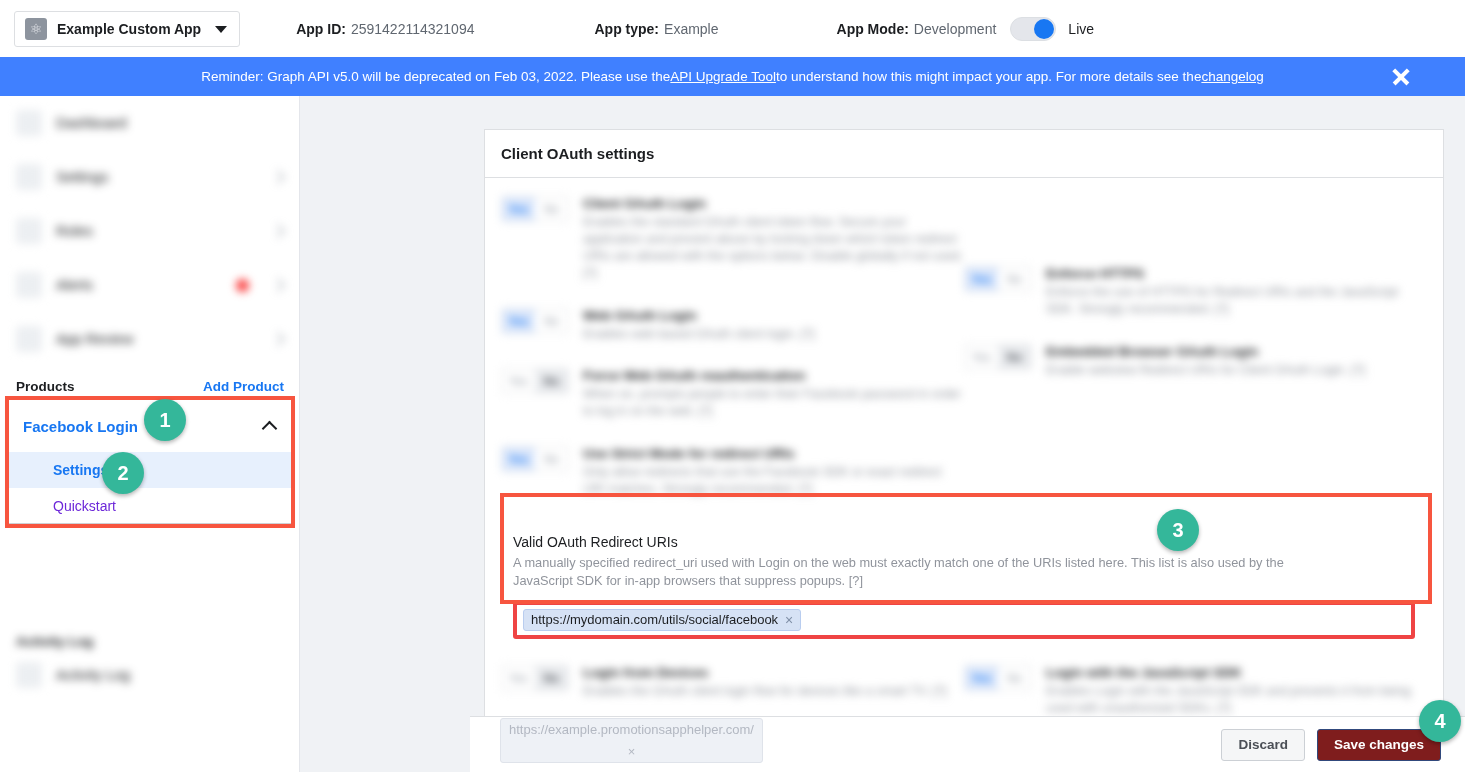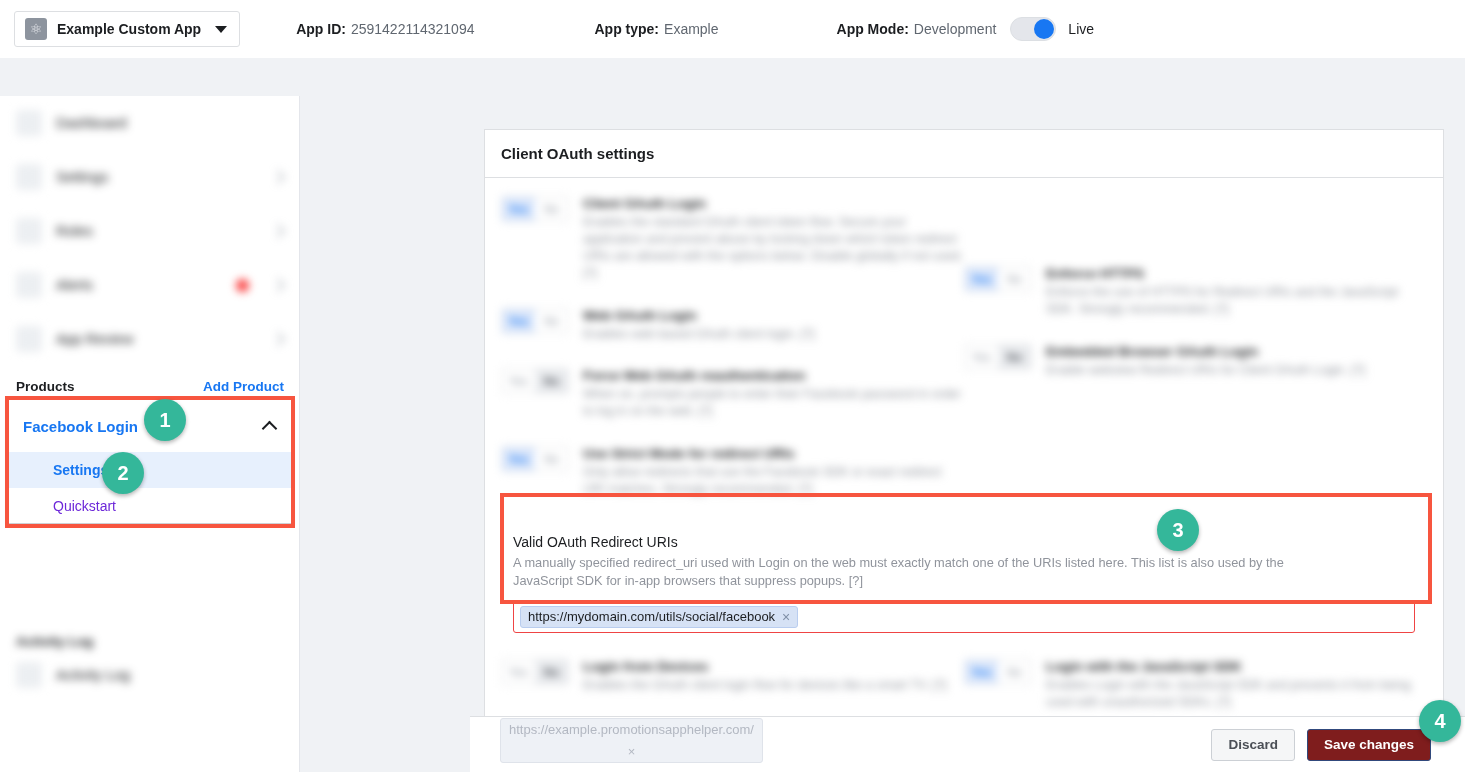--- a/index.html
+++ b/index.html
@@ -148,38 +148,38 @@
   .tgl.on .half.yes { background: #dbe7fb; color: #1877f2; font-weight: bold; }
   .tgl.off .half.no { background: #e9ebee; color: #4b4f56; font-weight: bold; }
   .tgl-text { flex: 1; }
   .tgl-title { font-size: 13.5px; font-weight: bold; color: #1c1e21; margin-bottom: 3px; }
   .tgl-desc { font-size: 12.5px; color: #90949c; line-height: 1.35; }
 
   .uri-block { padding: 10px 12px 12px 12px; }
   .uri-title { font-size: 14px; color: #1c1e21; margin-bottom: 4px; }
   .uri-desc { font-size: 12.8px; color: #90949c; line-height: 1.45; max-width: 800px; }
   .uri-field {
-    margin-top: 10px; border: 1px solid #ef4444; border-radius: 3px; background: #fff;
+    margin-top: 10px; border: 4px solid #ef4444; border-radius: 3px; background: #fff;
     min-height: 32px; display: flex; align-items: center; padding: 4px 6px;
   }
   .token {
     display: inline-flex; align-items: center; gap: 7px; background: #d6e2f5;
     border: 1px solid #b9cdef; border-radius: 3px; padding: 2px 7px;
     font-size: 13px; color: #1c1e21;
   }
   .token .x { color: #7f8fa6; font-size: 14px; cursor: pointer; }
 
   .sub-section-title { font-size: 14px; font-weight: bold; color: #1c1e21; margin: 4px 0 4px 0; }
   .sub-section-desc { font-size: 12.8px; color: #90949c; }
 
   
   .footer {
     position: absolute; left: 470px; top: 716px; width: 995px; height: 56px;
     background: #ffffff; border-top: 1px solid #dddfe2;
-    display: flex; align-items: center; justify-content: flex-end; padding-right: 34px; gap: 12px;
+    display: flex; align-items: center; justify-content: flex-end; padding-right: 24px; gap: 12px;
     z-index: 30;
   }
   .btn {
     height: 32px; padding: 0 16px; border-radius: 3px; font-size: 13.5px;
     font-weight: bold; cursor: pointer; display: flex; align-items: center;
   }
   .btn-discard { background: #f5f6f7; border: 1px solid #ccd0d5; color: #4b4f56; }
   .btn-save { background: #7f1d1d; border: 1px solid #31497c; color: #ffffff; }
 
   .footer-token-row {
@@ -216,20 +216,27 @@
     <div class="meta-group meta-appmode">
       <span class="k">App Mode:</span>
       <span>Development</span>
     </div>
     <div class="mode-toggle">
       <span class="knob"></span>
     </div>
     <span class="mode-live-label">Live</span>
   </div>
 
+  <div class="banner">
+    <span>Reminder: Graph API v5.0 will be deprecated on Feb 03, 2022. Please use the </span>
+      <a href="#">API Upgrade Tool</a>
+      <span> to understand how this might impact your app. For more details see the </span>
+      <a href="#">changelog</a>
+    <span class="banner-close"></span>
+  </div>
 
   <div class="sidebar">
     <div id="nav-list">
         <div class="nav-item blurred">
           <span class="nav-ico"></span>
           <span class="nav-label">Dashboard</span>
         </div>
         <div class="nav-item blurred">
           <span class="nav-ico"></span>
           <span class="nav-label">Settings</span>

